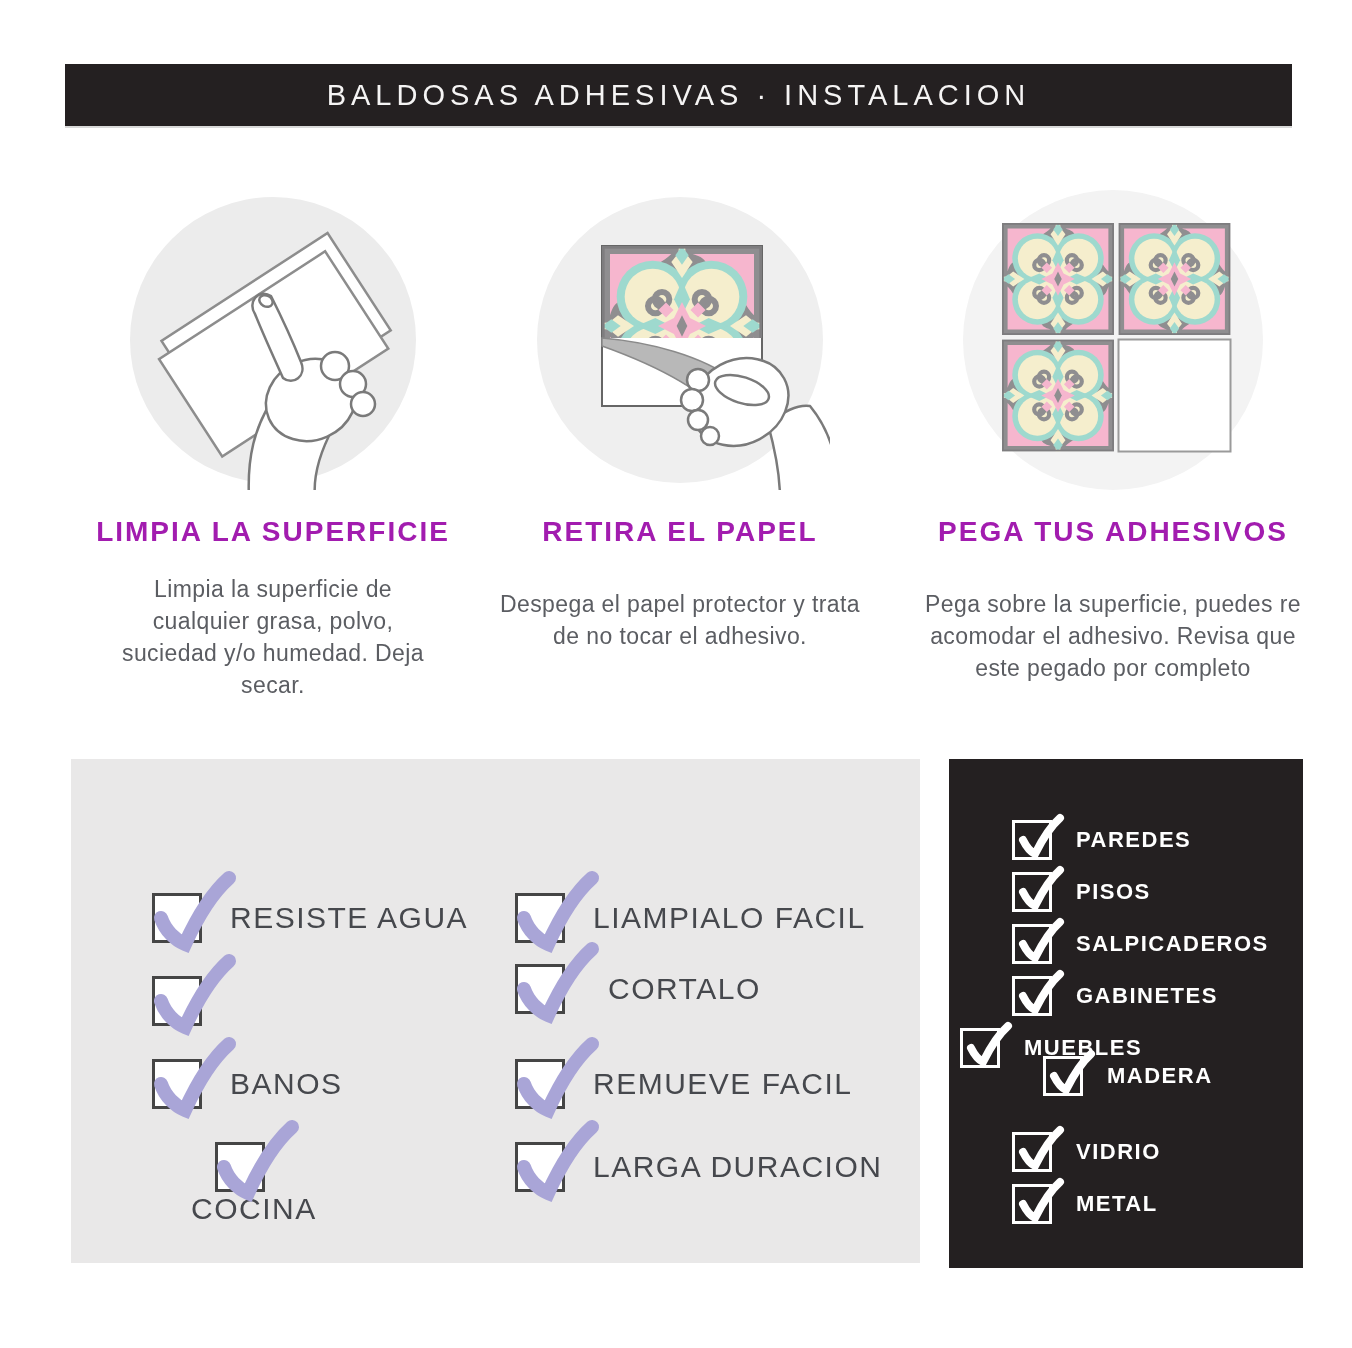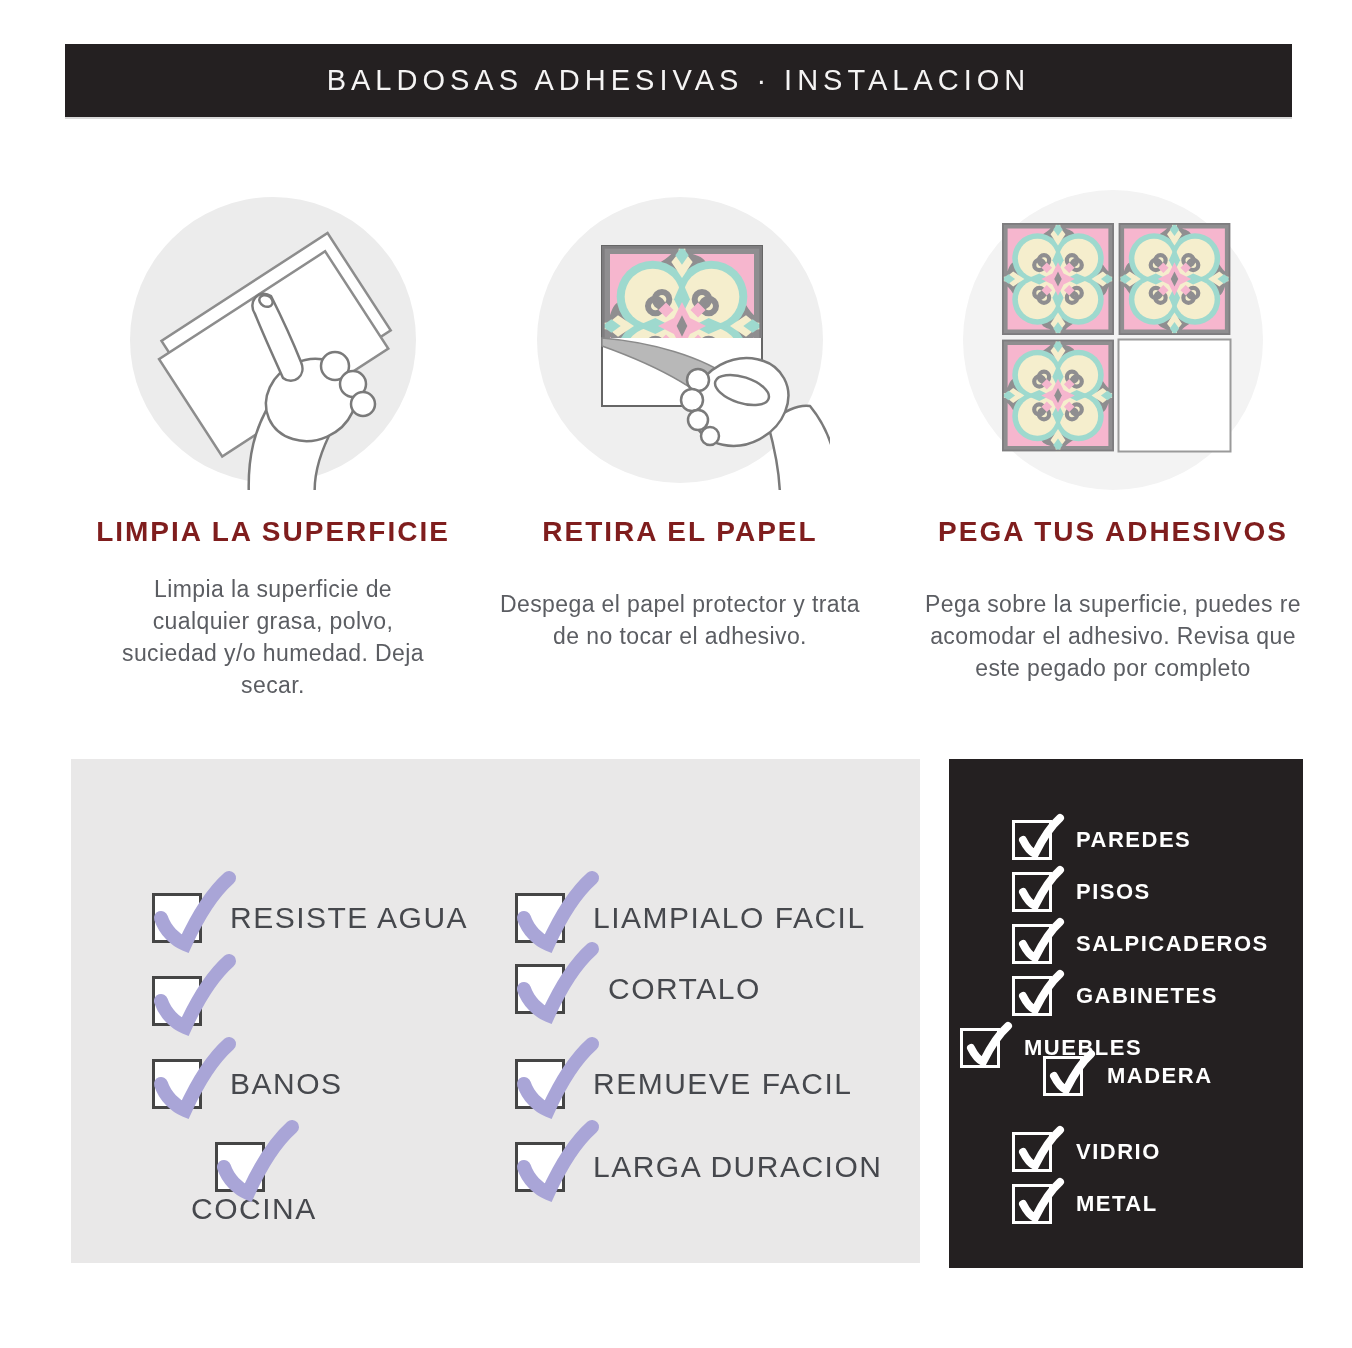--- a/index.html
+++ b/index.html
@@ -1,22 +1,22 @@
 <!DOCTYPE html>
 <html><head>
 <meta charset="utf-8">
 <style>
   html,body{margin:0;padding:0;background:#fff;}
   body{width:1352px;height:1348px;position:relative;overflow:hidden;
        font-family:"Liberation Sans", sans-serif;}
   .abs{position:absolute;}
-  .header-bar{left:65px;top:44px;width:1227px;height:73px;background:#242021;
+  .header-bar{left:65px;top:64px;width:1227px;height:62px;background:#242021;
       display:flex;align-items:center;justify-content:center;box-shadow:0 2px 0 rgba(0,0,0,.15);}
   .header-bar span{color:#f5f4f4;font-size:29px;font-weight:500;letter-spacing:5px;}
-  .step-title{width:400px;text-align:center;color:#7f1d1d;font-size:28px;
+  .step-title{width:400px;text-align:center;color:#a21caf;font-size:28px;
       font-weight:600;letter-spacing:2px;}
   .step-desc{text-align:center;color:#5b5d62;font-size:23px;line-height:32px;letter-spacing:.4px;}
   .panel-light{left:71px;top:759px;width:849px;height:504px;background:#e9e8e8;}
   .panel-dark{left:949px;top:759px;width:354px;height:509px;background:#242021;}
   .feat-row{display:flex;align-items:center;}
   .cbox{position:relative;width:50px;height:50px;background:#fff;border:3px solid #454545;
       box-sizing:border-box;flex:0 0 auto;}
   .cbox svg{position:absolute;left:-6px;top:-28px;overflow:visible;}
   .feat-label{margin-left:28px;color:#46484d;font-size:30px;font-weight:500;letter-spacing:1.5px;white-space:nowrap;}
   .sbox{position:relative;width:40px;height:40px;border:3px solid #fff;box-sizing:border-box;flex:0 0 auto;}

